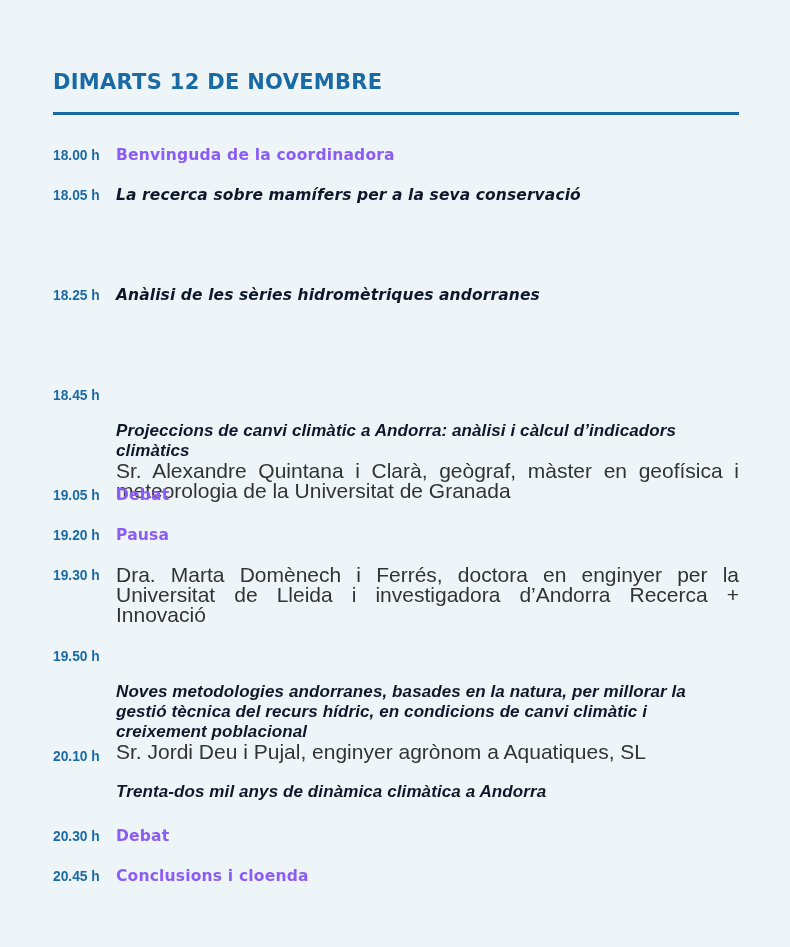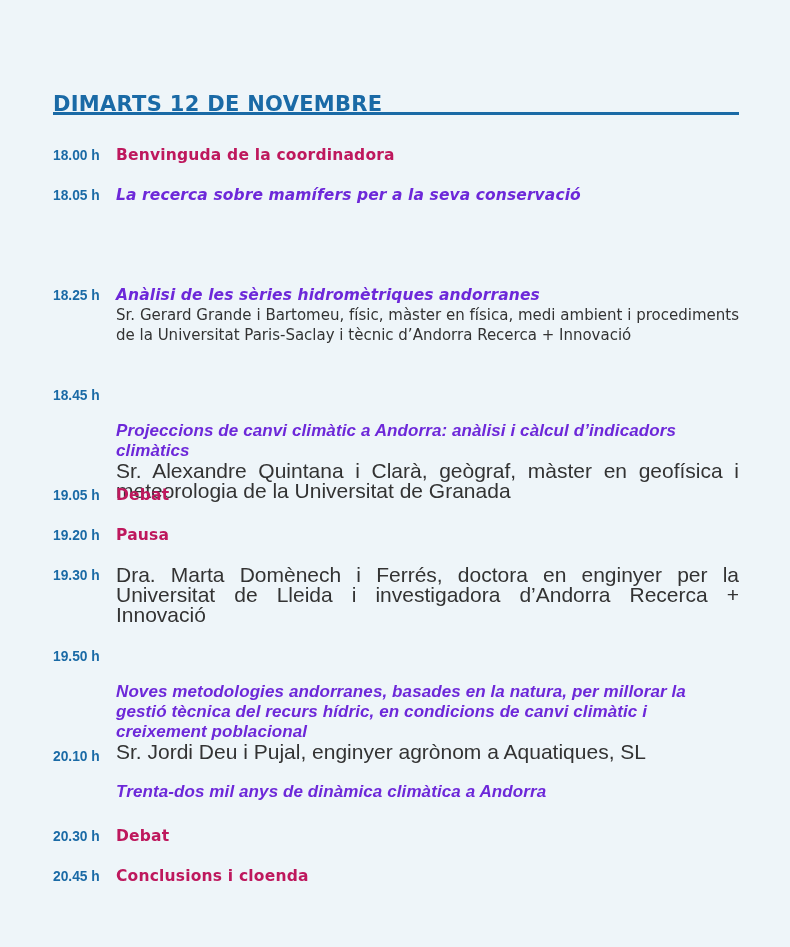--- a/index.html
+++ b/index.html
@@ -5,44 +5,44 @@
     html, body { margin: 0; padding: 0; }
     body {
       width: 790px; height: 947px;
       background: #eef5f9;
       font-family: "DejaVu Sans", sans-serif;
       overflow: hidden;
       position: relative;
     }
     .page { position: absolute; left: 53px; top: 0; width: 686px; }
     .day-title {
-      position: absolute; top: 91px; left: 0;
+      position: absolute; top: 69px; left: 0;
       font-family: "DejaVu Sans", sans-serif;
       font-weight: bold; font-size: 21px; letter-spacing: 0.3px;
       color: #1a6aa6; margin: 0; line-height: 26px; white-space: nowrap;
     }
     .rule {
       position: absolute; top: 112px; left: 0; width: 686px; height: 3px;
       background: #1a6aa6;
     }
     .item { position: absolute; left: 0; width: 686px; }
     .time {
       position: absolute; left: 0; top: 0;
       font-family: "Liberation Sans", sans-serif;
       font-weight: bold; font-size: 15px; color: #1a6aa6;
       line-height: 20px; white-space: nowrap;
       transform: scaleX(0.92); transform-origin: left;
     }
     .content { position: absolute; left: 63px; top: 0; width: 623px; }
     .title-plain {
-      font-weight: bold; font-size: 15.5px; color: #be185d; line-height: 20px;
+      font-weight: bold; font-size: 15.5px; color: #8b5cf6; line-height: 20px;
       letter-spacing: 0.2px; white-space: nowrap;
     }
     .title-ital {
-      font-weight: bold; font-style: italic; font-size: 15.5px; color: #6d28d9;
+      font-weight: bold; font-style: italic; font-size: 15.5px; color: #0f172a;
       line-height: 20px; letter-spacing: 0.1px;
     }
     .speaker {
       font-size: 15px; color: #333333; line-height: 20px; text-align: justify;
     }
     .narrow { font-family: "Liberation Sans", sans-serif; font-size: 21px; }
     .title-ital.narrow { font-size: 17px; margin-top: 36px; }
   </style>
 </head>
 <body>
@@ -62,21 +62,20 @@
     <span class="time">18.05 h</span>
     <div class="content">
       <div class="title-ital">La recerca sobre mamífers per a la seva conservació</div>
     </div>
   </div>
 
   <div class="item" style="top:285px">
     <span class="time">18.25 h</span>
     <div class="content">
       <div class="title-ital">Anàlisi de les sèries hidromètriques andorranes</div>
-      <div class="speaker">Sr. Gerard Grande i Bartomeu, físic, màster en física, medi ambient i procediments de la Universitat Paris-Saclay i tècnic d’Andorra Recerca + Innovació</div>
     </div>
   </div>
 
   <div class="item" style="top:385px">
     <span class="time">18.45 h</span>
     <div class="content">
       <div class="title-ital narrow">Projeccions de canvi climàtic a Andorra: anàlisi i càlcul d’indicadors climàtics</div>
       <div class="speaker narrow">Sr. Alexandre Quintana i Clarà, geògraf, màster en geofísica i meteorologia de la Universitat de Granada</div>
     </div>
   </div>

